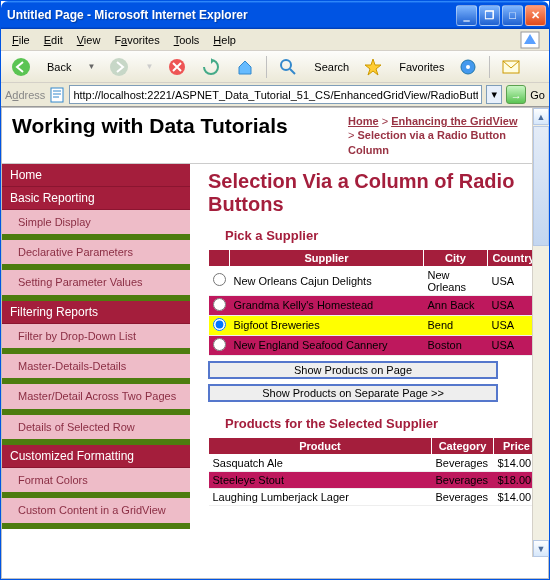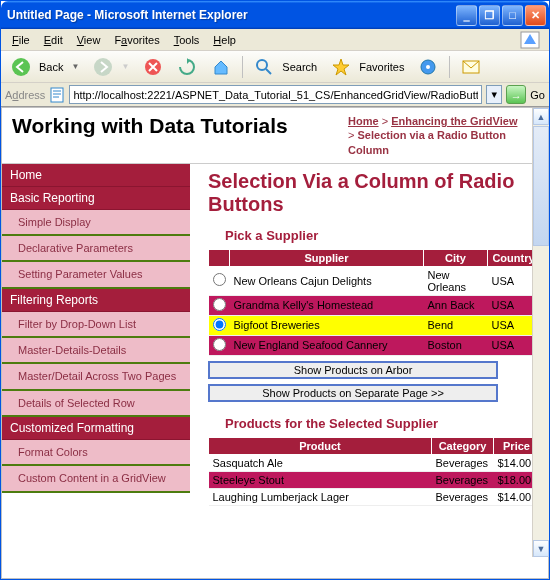--- a/index.html
+++ b/index.html
@@ -8,37 +8,37 @@
 .titlebar { height: 28px; background: linear-gradient(to bottom, #3a95ff 0%, #0054e3 8%, #0054e3 92%, #003bb0 100%); display: flex; align-items: center; padding: 0 3px 0 6px; color: white; font-weight: bold; font-size: 12px; border-radius: 7px 7px 0 0; }
 .titlebar .title { flex: 1; text-shadow: 1px 1px 1px rgba(0,0,0,0.3); }
 .winbtn { width: 21px; height: 21px; margin-left: 2px; border-radius: 3px; display: flex; align-items: center; justify-content: center; color: white; font-weight: bold; font-size: 11px; border: 1px solid rgba(255,255,255,0.4); }
 .winbtn.blue { background: linear-gradient(to bottom, #7eb6ff, #1e60d0); }
 .winbtn.close { background: linear-gradient(to bottom, #ff9b77, #e14a1b); }
 .menubar { height: 22px; background: #ece9d8; display: flex; align-items: center; padding: 0 4px; border-bottom: 1px solid #d4d0c8; }
 .menubar .menuitem { padding: 2px 7px; cursor: default; }
 .menubar .menuitem u { text-decoration: underline; }
 .logo-corner { margin-left: auto; width: 30px; height: 22px; display: flex; align-items: center; justify-content: center; }
 .toolbar { height: 32px; background: linear-gradient(#fdfdfb,#ece9d8); display: flex; align-items: center; padding: 0 4px; border-bottom: 1px solid #d4d0c8; gap: 2px; }
-.tbtn { display: flex; align-items: center; gap: 8px; padding: 2px 5px; cursor: default; border: 1px solid transparent; }
+.tbtn { display: flex; align-items: center; gap: 16px; padding: 2px 5px; cursor: default; border: 1px solid transparent; }
 .tbtn .ico { width: 20px; height: 20px; display: flex; align-items: center; justify-content: center; }
 .tsep { width: 1px; height: 22px; background: #c0c0c0; margin: 0 3px; }
 .addrbar { height: 24px; background: #ece9d8; display: flex; align-items: center; padding: 0 4px; border-bottom: 1px solid #999; gap: 4px; }
 .addrbar .lbl { color: #888; }
 .addrbar input { flex: 1; height: 19px; border: 1px solid #7f9db9; padding: 0 3px; font-size: 11px; }
 .gobtn { width: 20px; height: 19px; background: linear-gradient(#c9f6c3,#5bc453); border: 1px solid #5ca050; border-radius: 3px; display: flex; align-items: center; justify-content: center; color: white; font-weight: bold; }
 .content { flex: 1; overflow: auto; background: white; display: flex; flex-direction: column; border: 1px solid #c0c0c0; }
 .page-top { display: flex; padding: 6px 10px 6px 10px; gap: 12px; align-items: flex-start; }
 .site-title { font-family: "Trebuchet MS", sans-serif; font-size: 21px; font-weight: bold; color: #000000; flex: 1; border-bottom: none; }
 .breadcrumb { font-size: 11px; color: #993344; width: 190px; line-height: 1.3; }
 .breadcrumb a { color: #993344; font-weight: bold; text-decoration: underline; }
 .breadcrumb .cur { font-weight: bold; }
 .page-body { flex: 1; display: flex; border-top: 1px solid #ccc; }
 .sidebar { width: 188px; padding: 0; }
 .side-head { background: #a41e3c; color: white; padding: 4px 8px; font-size: 12px; border-bottom: 1px solid #8b1530; }
-.side-sub { background: #eebcc8; color: #8b2e44; padding: 5px 8px 5px 16px; border-bottom: 2px solid #4d7c0f; font-size: 11px; line-height: 1.3; }
+.side-sub { background: #eebcc8; color: #8b2e44; padding: 5px 8px 5px 16px; border-bottom: 6px solid #4d7c0f; font-size: 11px; line-height: 1.3; }
 .main { flex: 1; padding: 6px 8px 6px 18px; }
 .h1 { color: #a41e3c; font-size: 20px; font-weight: bold; font-family: "Trebuchet MS", sans-serif; margin-bottom: 12px; line-height: 1.15; }
 .h2 { color: #a41e3c; font-size: 13px; font-weight: bold; font-family: "Trebuchet MS", sans-serif; margin: 10px 0 6px; padding-left: 17px; }
 table.grid { width: 100%; border-collapse: collapse; font-size: 11px; }
 table.grid th { background: #a41e3c; color: white; font-weight: bold; text-align: center; padding: 2px 4px; border: 1px solid white; }
 table.grid td { padding: 2px 4px; border-bottom: 1px solid #eee; }
 tr.alt td { background: #be185d; }
 tr.sel td { background: #ffff00; }
 .radiocell { width: 18px; text-align: center; }
 .pagebtn { width: 290px; border: 2px solid #5577cc; background: #eeeeee; padding: 1px 6px; font-size: 11px; text-align: center; margin-top: 5px; display: block; }
@@ -234,21 +234,21 @@
               </tr>
               <tr class="alt">
                 <td class="radiocell"><input type="radio" name="sup" style=""></td>
   <td>New England Seafood Cannery</td>
   <td>Boston</td>
   <td>USA</td>
               </tr>
             </tbody>
         </table>
 
-        <button class="pagebtn">Show Products on Arbor</button>
+        <button class="pagebtn">Show Products on Page</button>
         <button class="pagebtn">Show Products on Separate Page &gt;&gt;</button>
 
         <div class="h2" style="margin-top:14px">Products for the Selected Supplier</div>
 
         <table class="grid">
           <tbody>
               <tr>
             <th>Product</th>
             <th style="width:62px">Category</th>
             <th style="width:46px">Price</th>

